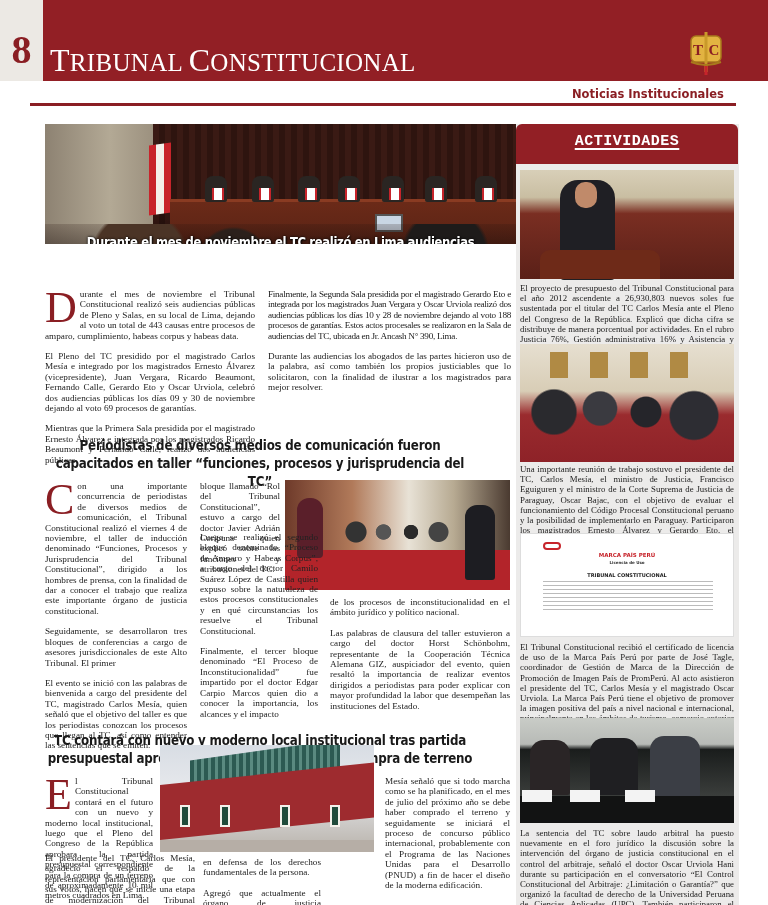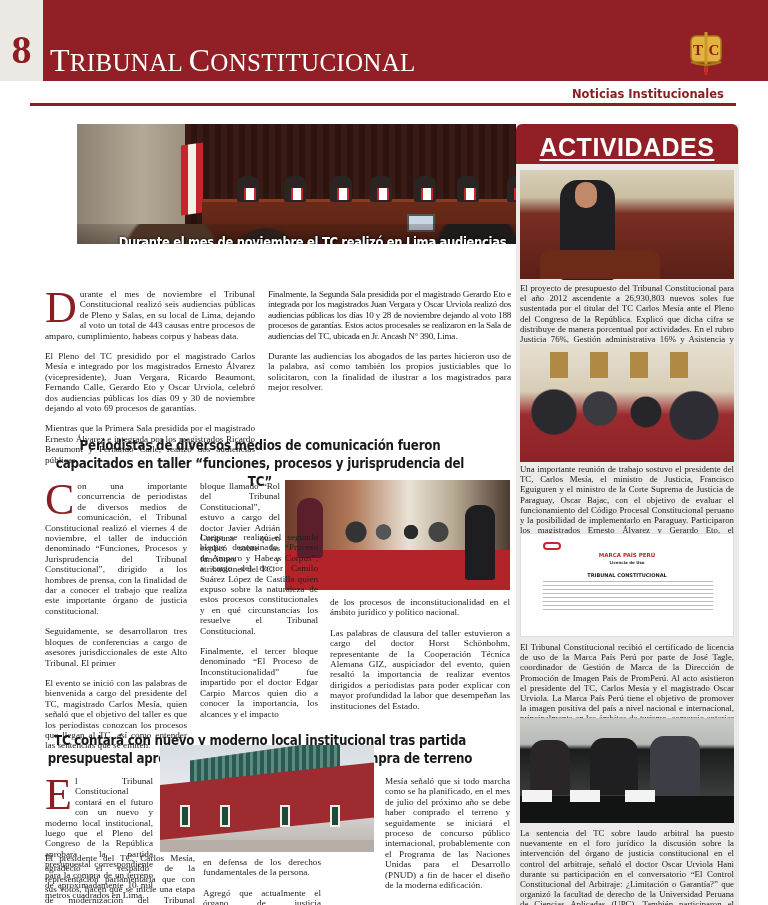--- a/index.html
+++ b/index.html
@@ -17,21 +17,20 @@
   .section-title { right: auto; left: 572px; text-align: center; }
   .section-rule { position: absolute; left: 30px; top: 103px; width: 470px; height: 3px; background: #8a1e23; }
   .section-rule2 { position: absolute; left: 500px; top: 103px; width: 236px; height: 3px; background: #8a1e23; }
 
   
   .photo { position: absolute; overflow: hidden; }
   .photo-court { left: 45px; top: 124px; width: 471px; height: 120px;
     background:
       linear-gradient(180deg, rgba(0,0,0,0) 60%, rgba(0,0,0,0.35) 100%),
       repeating-linear-gradient(90deg, #3a1a14 0 6px, #2e140f 6px 12px);
-    margin-left: 32px;
   }
   .photo-court .wall { position: absolute; left: 0; top: 0; width: 108px; height: 157px; background: linear-gradient(90deg,#8d8272,#b3a995 60%,#9c917f); }
   .photo-court .flag { position: absolute; left: 104px; top: 20px; width: 22px; height: 70px; background: linear-gradient(90deg,#c7242b 0 33%,#f3f0ea 33% 66%,#c7242b 66%); transform: skewY(-8deg); }
   .photo-court .bench { position: absolute; left: 125px; top: 75px; width: 346px; height: 82px; background: linear-gradient(180deg,#6b2a18,#4a1d12); border-top: 3px solid #8a3b22; }
   .photo-court .judge { position: absolute; top: 52px; width: 22px; height: 26px; background: #2a2522; border-radius: 8px 8px 2px 2px; }
   .photo-court .judge::after { content: ""; position: absolute; left: 7px; top: 12px; width: 8px; height: 12px; background: #fff; border-left: 2px solid #c7242b; border-right: 2px solid #c7242b; }
   .photo-court .audience { position: absolute; left: 0; top: 100px; width: 471px; height: 57px; background: radial-gradient(circle at 20% 60%, #4b3426 12%, transparent 13%), radial-gradient(circle at 40% 70%, #2b201b 12%, transparent 13%), radial-gradient(circle at 85% 50%, #1e1b1a 10%, transparent 11%), linear-gradient(180deg,rgba(40,20,15,0.2),rgba(20,10,8,0.8)); }
   .photo-court .laptop { position: absolute; left: 330px; top: 90px; width: 28px; height: 18px; background: #c9d6e4; border: 2px solid #555; }
   .photo-headline { position: absolute; left: 0; top: 110px; width: 471px; text-align: center; font-family: "DejaVu Sans", sans-serif; font-weight: bold; font-size: 13.5px; line-height: 17px; color: #fff; text-shadow: 0 0 3px #000, 1px 1px 2px #000; letter-spacing: -0.4px; transform: scaleX(0.86); transform-origin: center; }
 
@@ -52,21 +51,21 @@
 
   .photo-building { left: 160px; top: 745px; width: 214px; height: 107px; background: linear-gradient(180deg,#d8dde4 0,#e6e8ec 40%,#b8b2aa 100%); }
   .photo-building .wall { position:absolute; left:0; top:40px; width:214px; height:55px; background:#9e2b2f; transform: skewY(-6deg); transform-origin:left; }
   .photo-building .balcony { position:absolute; left:30px; top:5px; width:150px; height:30px; background: repeating-linear-gradient(90deg,#2c5a52 0 4px,#5a8a80 4px 7px); transform: skewY(-8deg); }
   .photo-building .door { position:absolute; top:60px; width:10px; height:22px; background:#1f4a3a; border:2px solid #f3f0ea; }
   .photo-building .street { position:absolute; left:0; top:95px; width:214px; height:12px; background:#b6aea6; }
 
   
   .side { position: absolute; left: 516px; top: 124px; width: 223px; height: 781px; background: #ecebea; }
   .side-head { position: absolute; left: 516px; top: 124px; width: 222px; height: 40px; background: #921f25; border-radius: 6px 6px 0 0; }
-  .side-head-label { position: absolute; left: 0; top: 9px; width: 222px; text-align: center; font-family: Liberation Sans, sans-serif; font-weight: bold; font-size: 25px; color: #fff; letter-spacing: 0.5px; text-decoration: underline; text-decoration-thickness: 2px; text-underline-offset: 3px; }
+  .side-head-label { position: absolute; left: 0; top: 9px; width: 222px; text-align: center; font-family: Liberation Mono, monospace; font-weight: bold; font-size: 15px; color: #fff; letter-spacing: 0.5px; text-decoration: underline; text-decoration-thickness: 2px; text-underline-offset: 3px; }
   .sp { position: absolute; left: 520px; width: 214px; }
   .sp1 { top: 170px; height: 109px; background: linear-gradient(180deg,#d8cfb8 0,#c9bea2 25%,#7a2e22 40%,#5a2018 100%); }
   .sp1 .speaker { position:absolute; left:40px; top:10px; width:55px; height:100px; background:#1f1f24; border-radius:18px 18px 4px 4px; }
   .sp1 .face { position:absolute; left:55px; top:12px; width:22px; height:26px; background:#c08a6a; border-radius:10px; }
   .sp1 .podium { position:absolute; left:20px; top:80px; width:120px; height:29px; background:#6e2a18; border-radius:10px 10px 0 0; }
   .sp2 { top: 344px; height: 118px; background: linear-gradient(180deg,#e6dfd0 0,#d8cdb6 40%,#9a2b2e 60%,#8e2228 100%); }
   .sp2 .people { position:absolute; left:10px; top:40px; width:200px; height:70px; background: radial-gradient(circle at 12% 40%, #2a2a2e 12%, transparent 13%), radial-gradient(circle at 35% 35%, #3a3a40 12%, transparent 13%), radial-gradient(circle at 58% 40%, #25252a 12%, transparent 13%), radial-gradient(circle at 82% 45%, #2d2d33 14%, transparent 15%); }
   .sp2 .frames { position:absolute; left:30px; top:8px; width:150px; height:26px; background: repeating-linear-gradient(90deg,#b08a44 0 18px,transparent 18px 40px); }
   .sp3 { top: 533px; height: 104px; background: #ffffff; border: 1px solid #ddd; }
   .cert-title { position:absolute; left:0; top:18px; width:212px; text-align:center; font-family:"DejaVu Sans",sans-serif; font-weight:bold; font-size:5.5px; color:#c7242b; }

